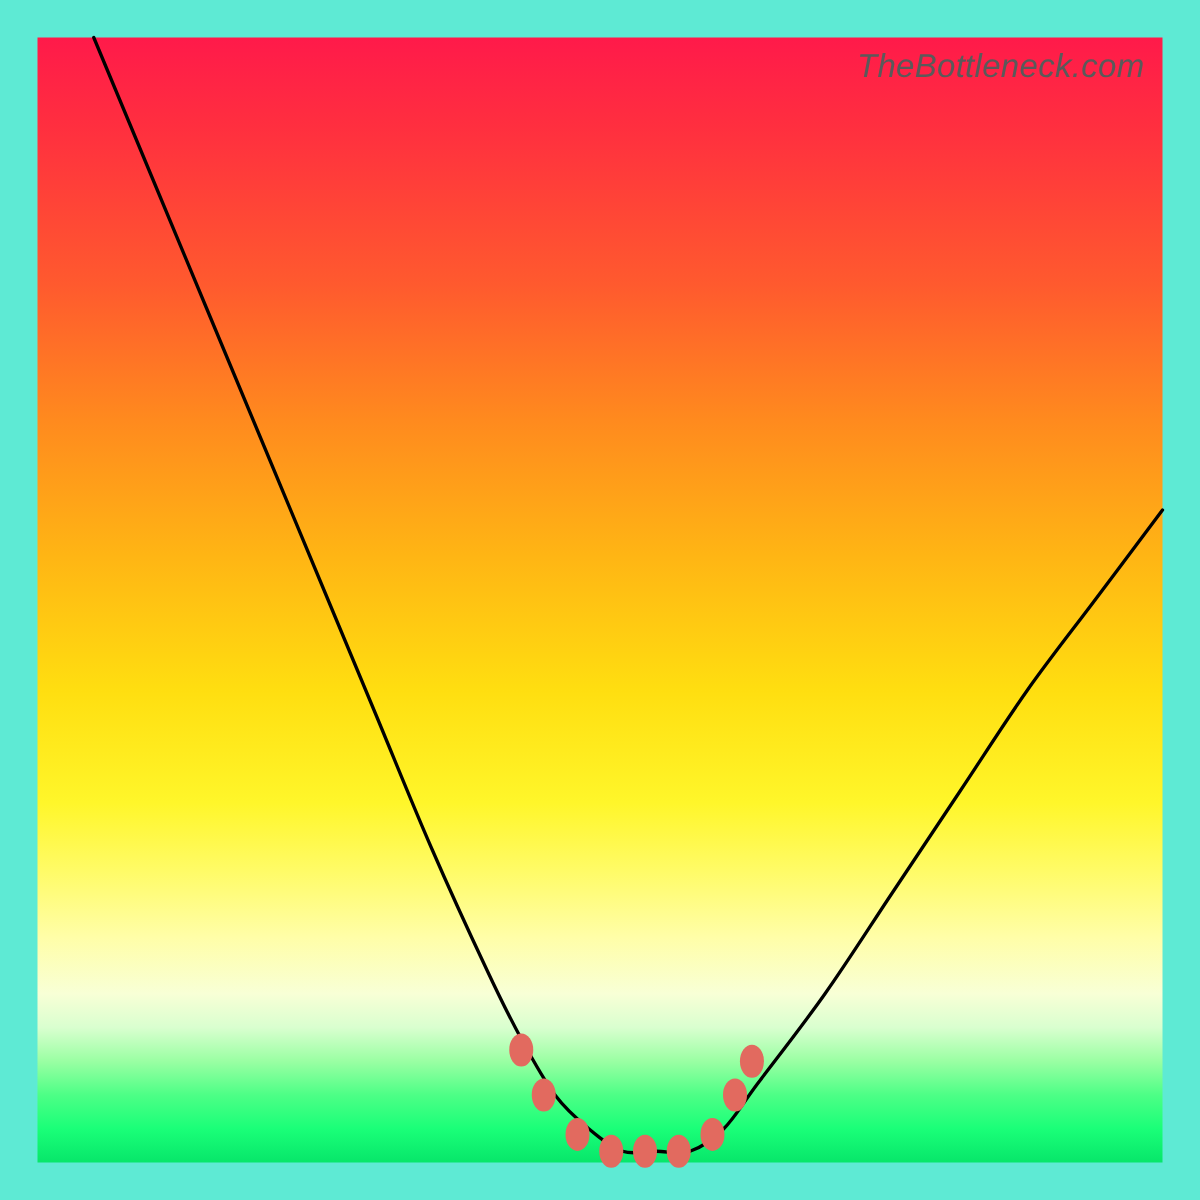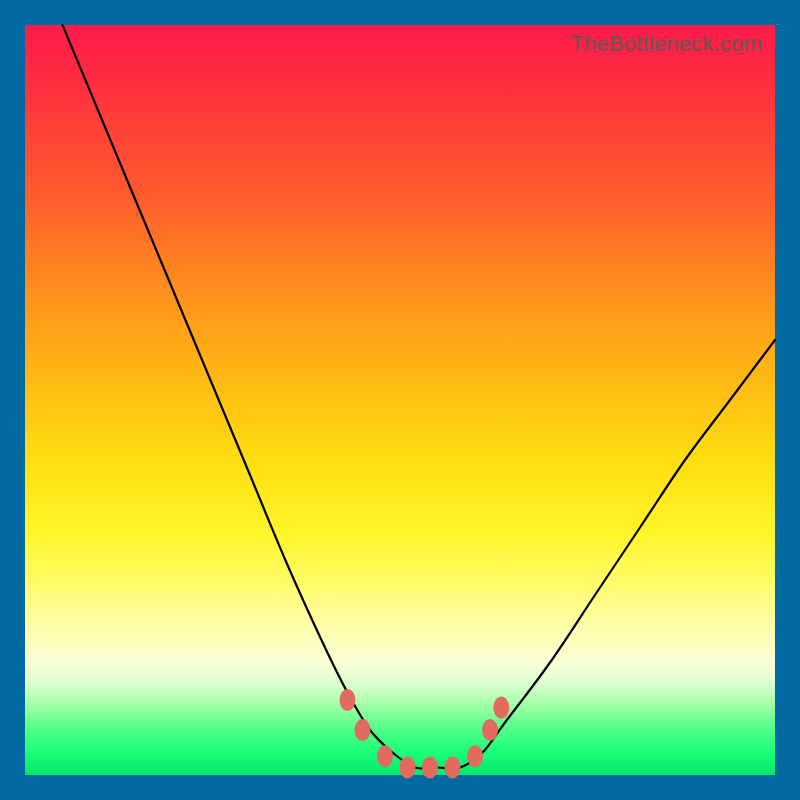--- a/index.html
+++ b/index.html
@@ -8,21 +8,22 @@
     width: 800px;
     height: 800px;
     background: #000;
     overflow: hidden;
     font-family: Arial, Helvetica, sans-serif;
   }
   .frame {
     position: relative;
     width: 800px;
     height: 800px;
-    background: #0369a1;
+    background: #5eead4;
+    font-style: italic;
   }
   .plot {
     position: absolute;
     left: 25px;
     top: 25px;
     width: 750px;
     height: 750px;
     background: linear-gradient(
       to bottom,
       #ff1a4a 0%,

